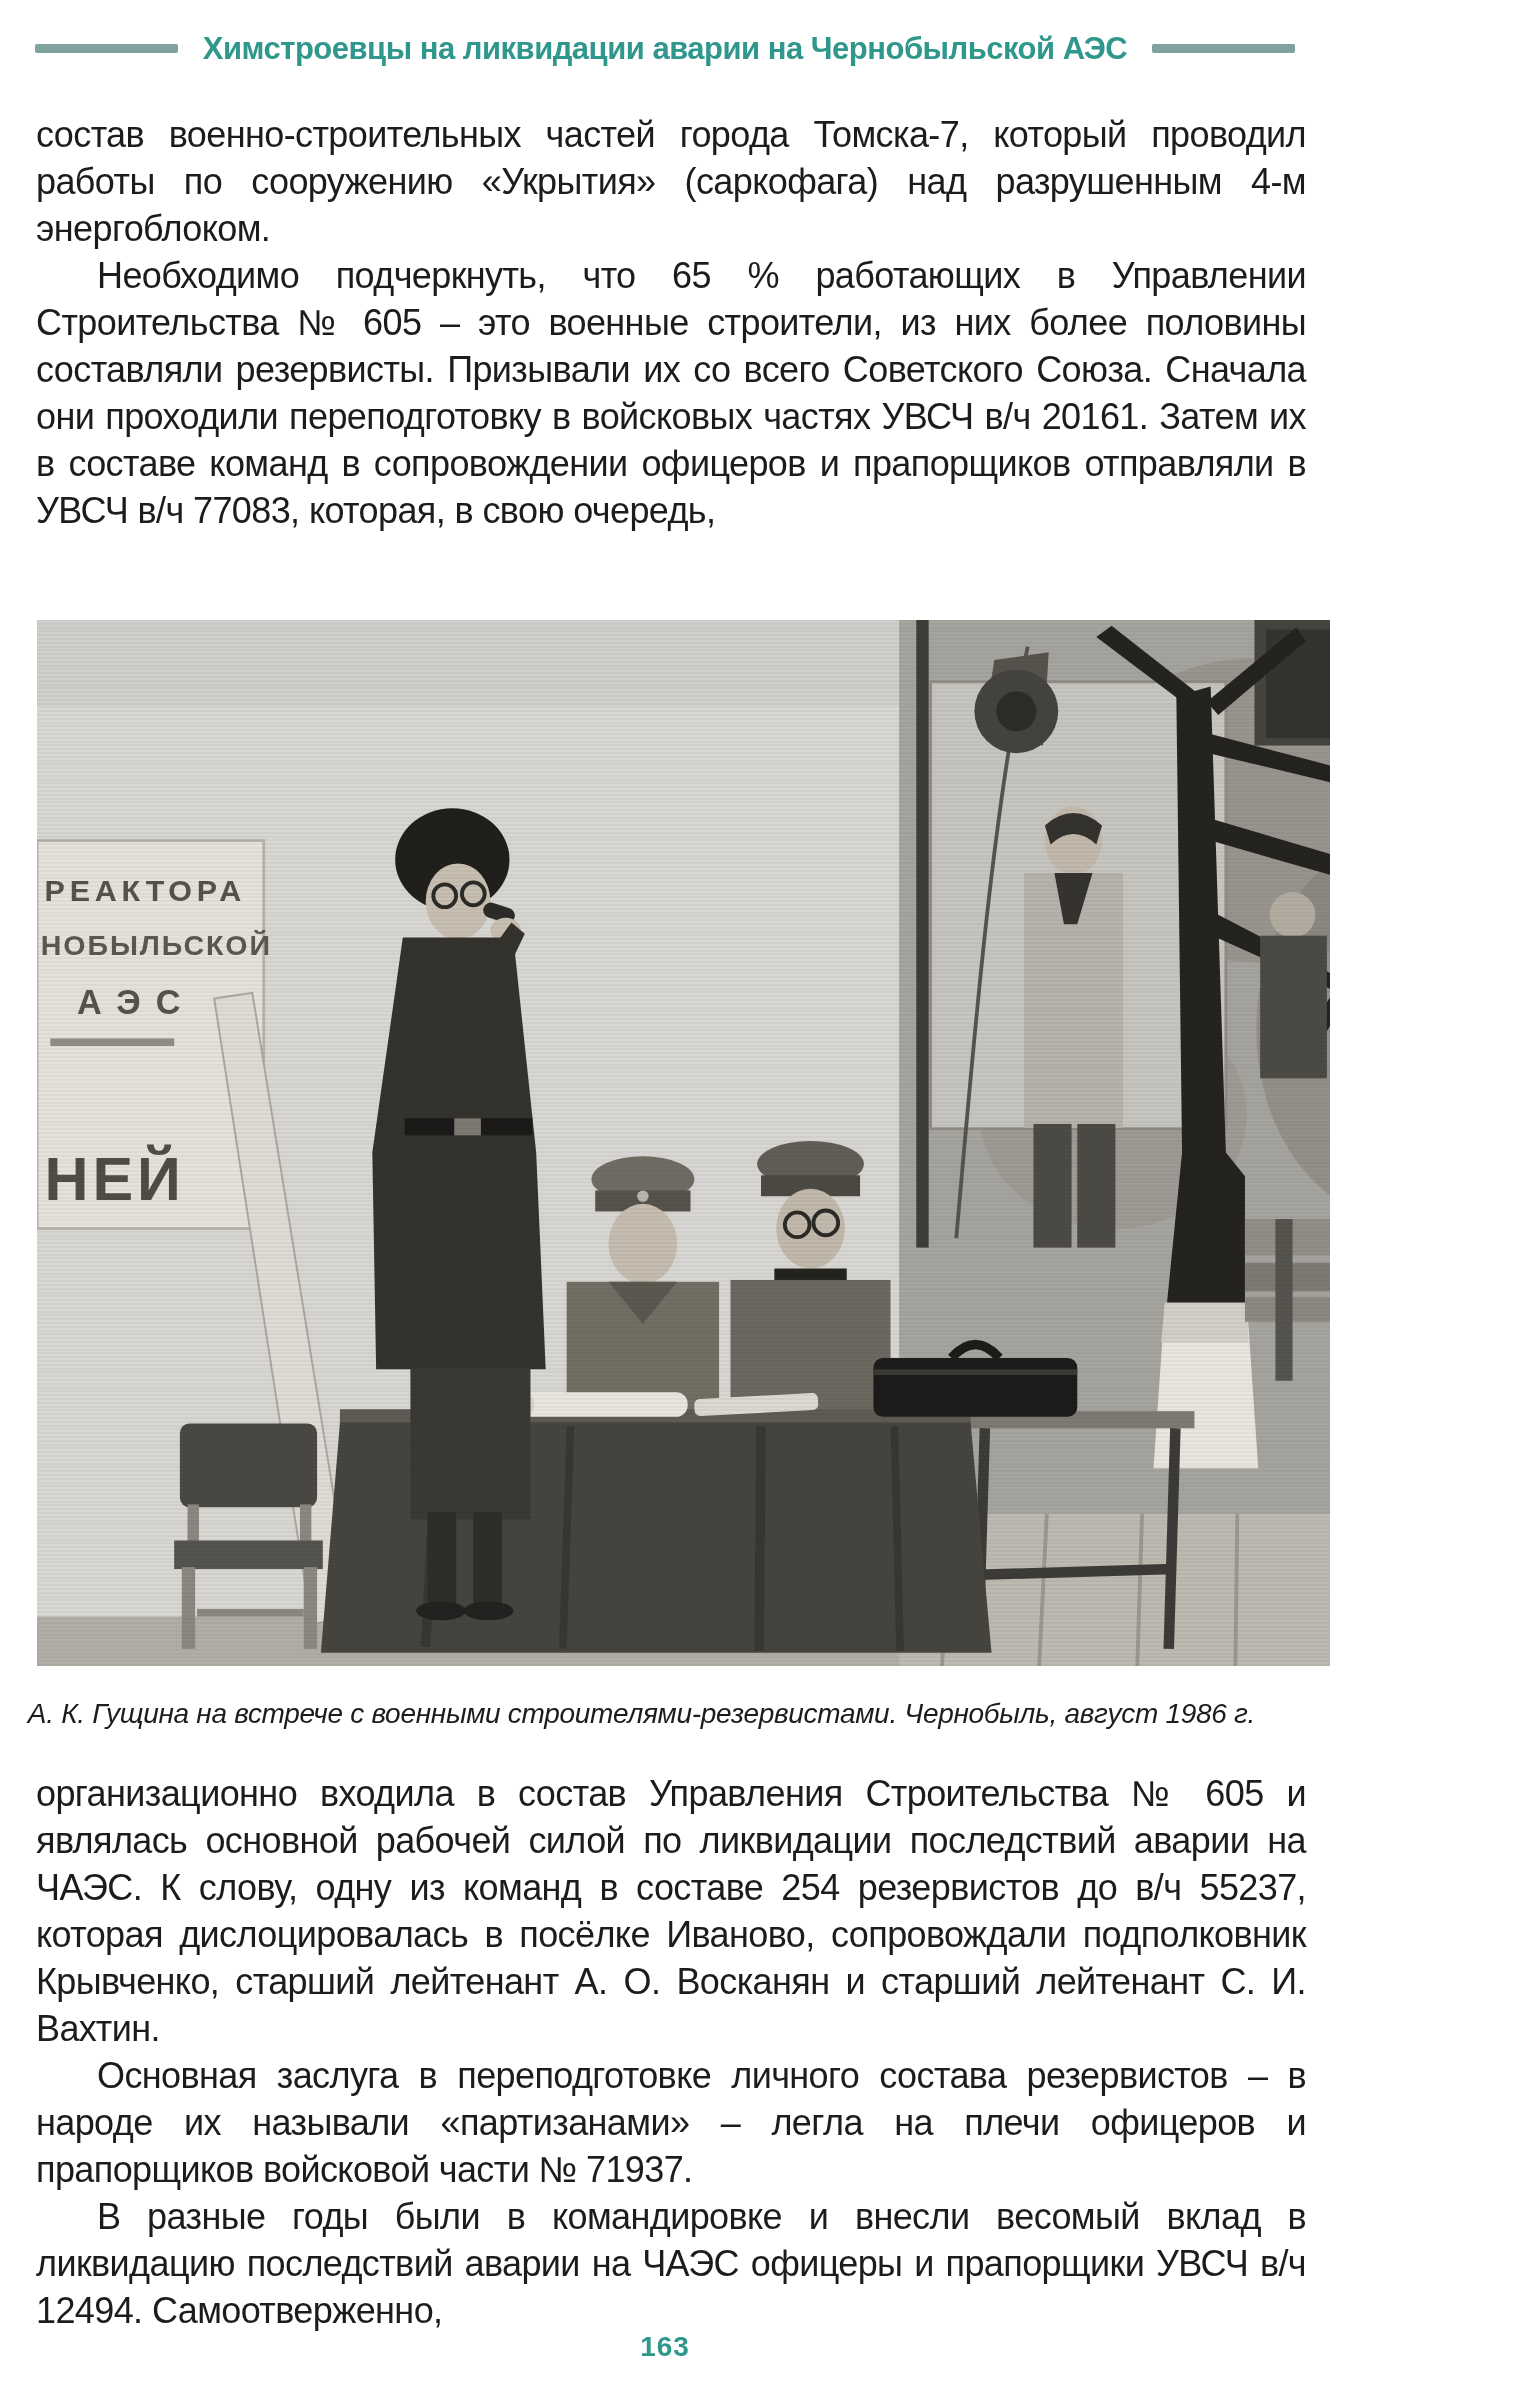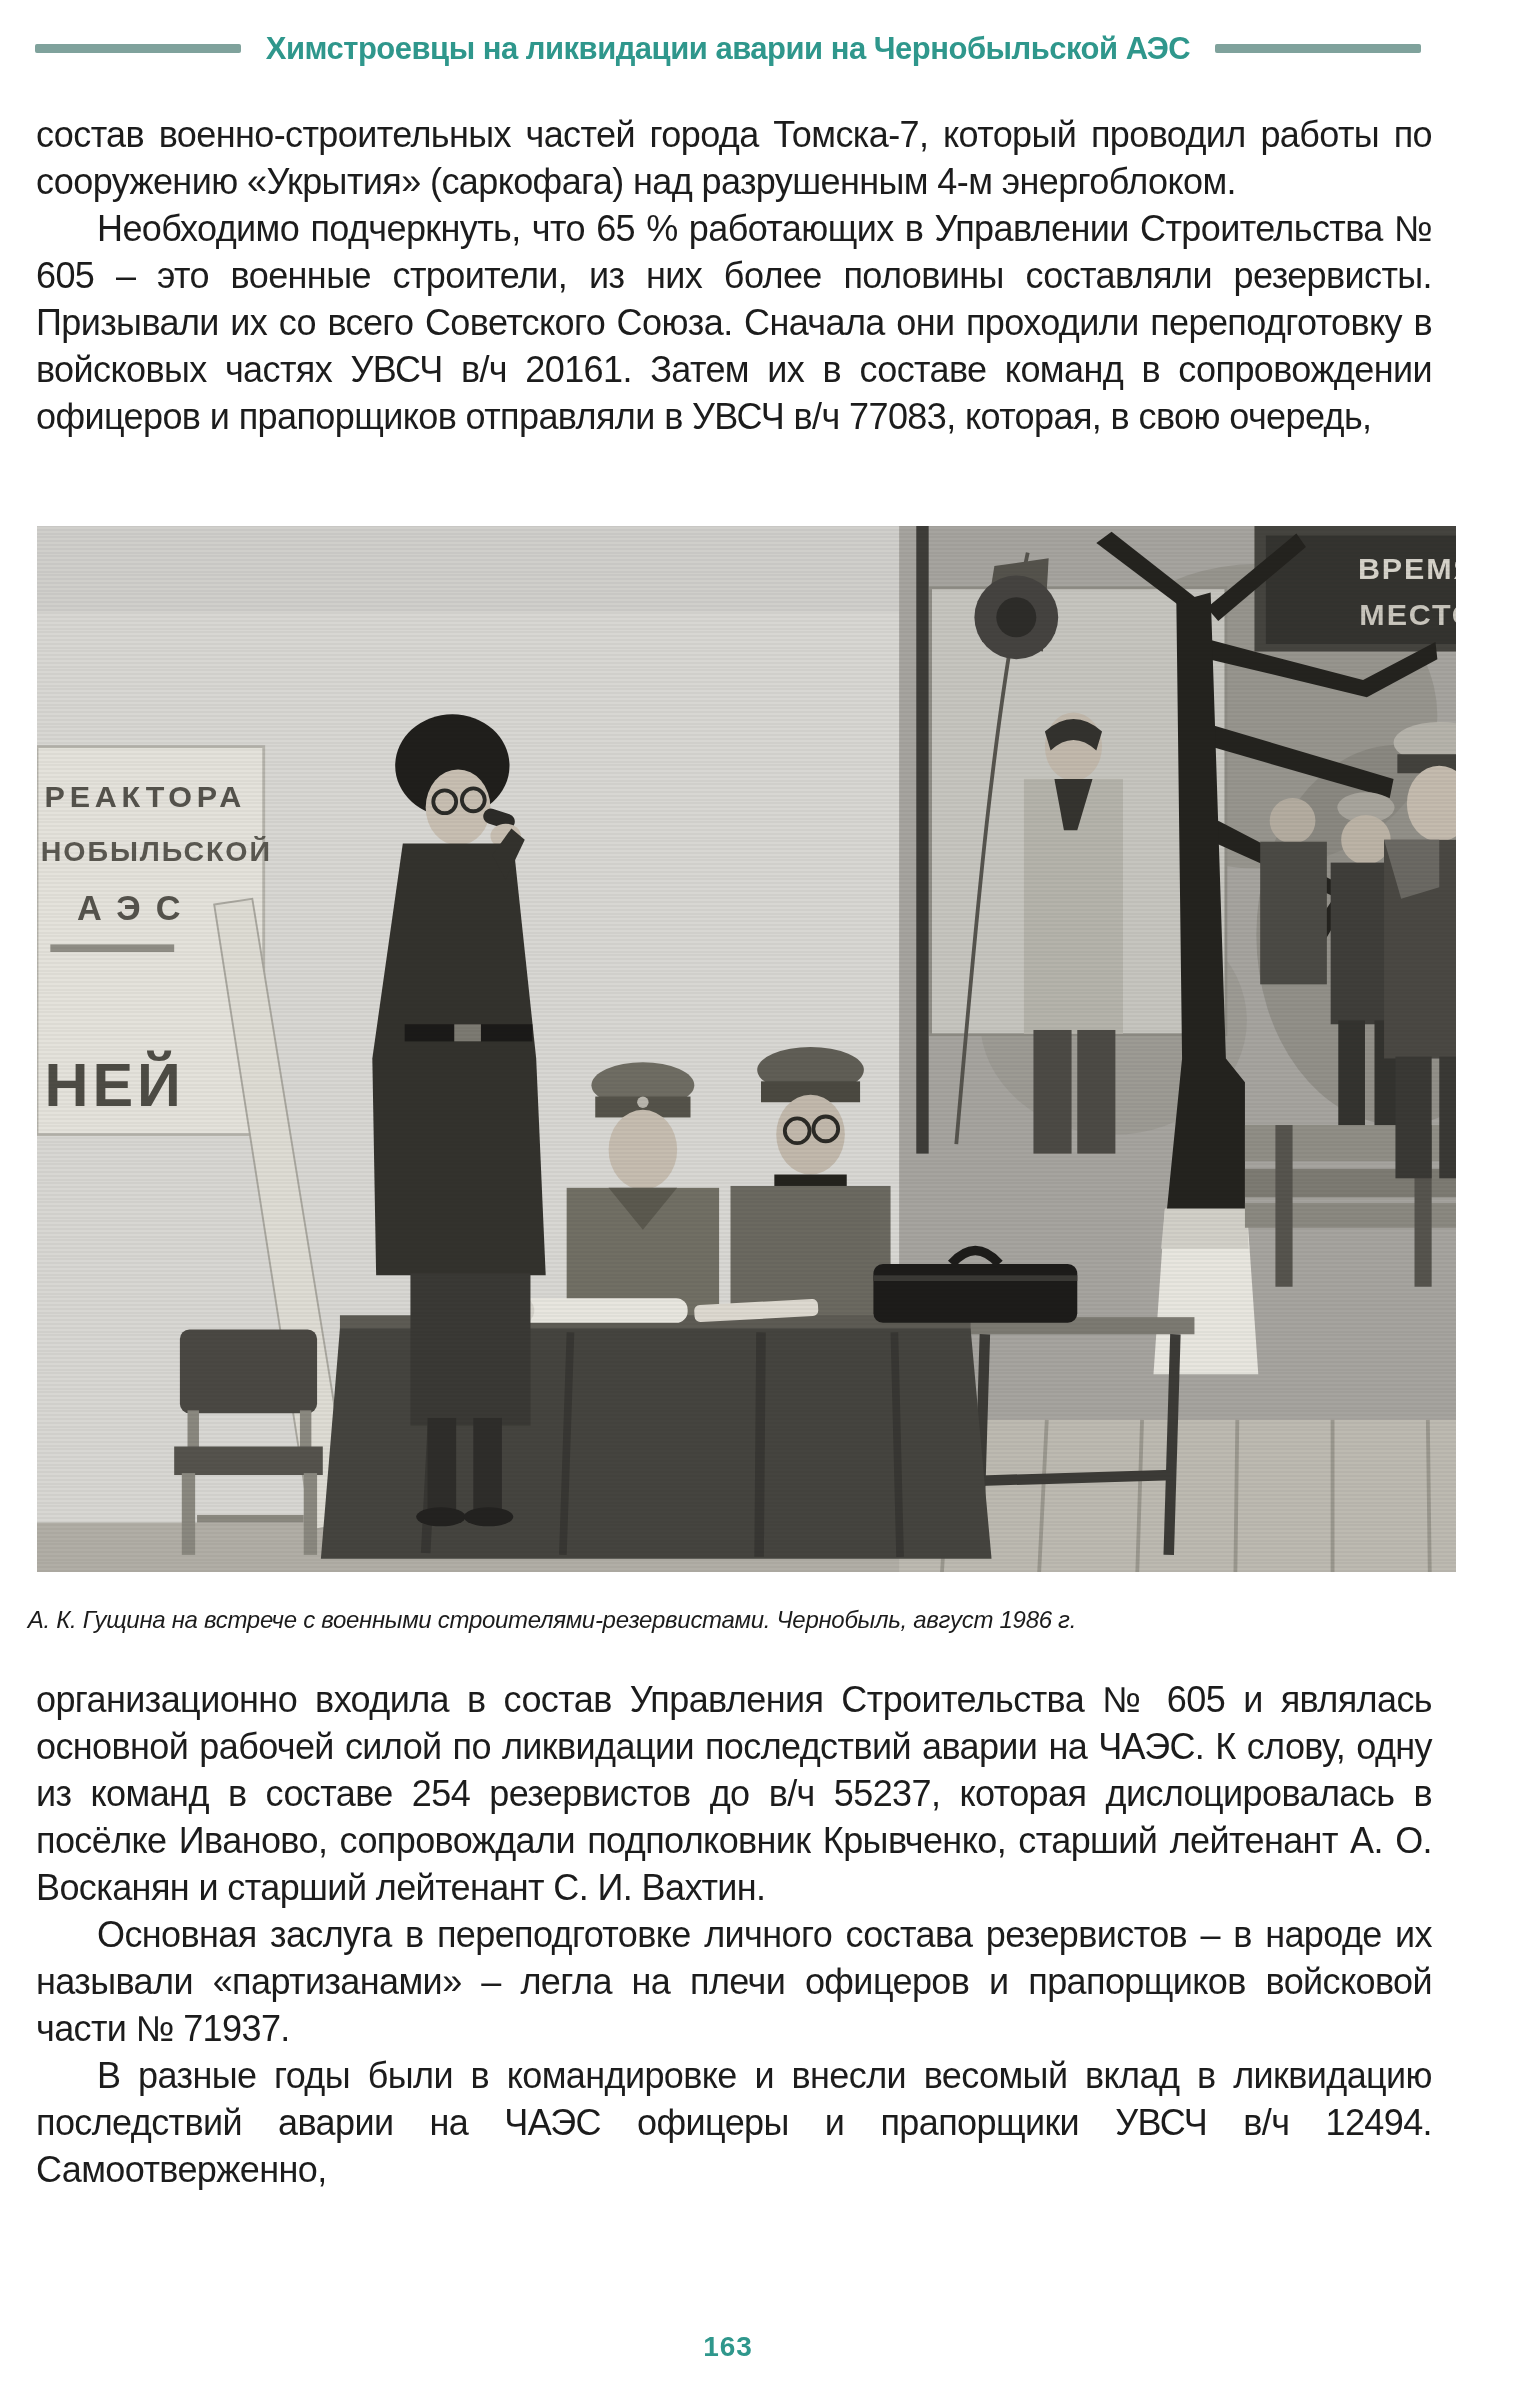--- a/index.html
+++ b/index.html
@@ -1,18 +1,18 @@
 <!DOCTYPE html>
 <html lang="ru" style="font-size:15px"><head>
 <meta charset="utf-8">
 <style>
   html,body{margin:0;padding:0;background:#ffffff;}
   .page{
     position:relative;
-    width:1456px;height:2401px;
+    width:1330px;height:2401px;
     background:#ffffff;
     font-family:"Liberation Sans",sans-serif;
     color:#1c1c1c;
     overflow:hidden;
     box-sizing:border-box;
     padding:0 24px;
   }
   
   .running-header{
     display:flex;align-items:center;gap:25px;
@@ -42,21 +42,21 @@
     background:#d6d5d1;
   }
   .photo svg{display:block;width:100%;height:100%;}
   .photo .grain{
     position:absolute;inset:0;pointer-events:none;
     background:repeating-linear-gradient(0deg,rgba(0,0,0,.035) 0 1.9px,rgba(255,255,255,.02) 1.9px 3.8px);
     mix-blend-mode:multiply;
   }
   .caption{
     margin:28.5px 0 0 3.8px;
-    font-size:24px;line-height:40px;
+    font-size:28px;line-height:40px;
     font-style:italic;letter-spacing:-0.3px;
     color:#1c1c1c;
   }
   
   .page-number{
     position:absolute;left:0;right:0;bottom:38px;
     text-align:center;
     color:#2f978c;font-size:28px;font-weight:bold;letter-spacing:1px;
   }
 </style>

